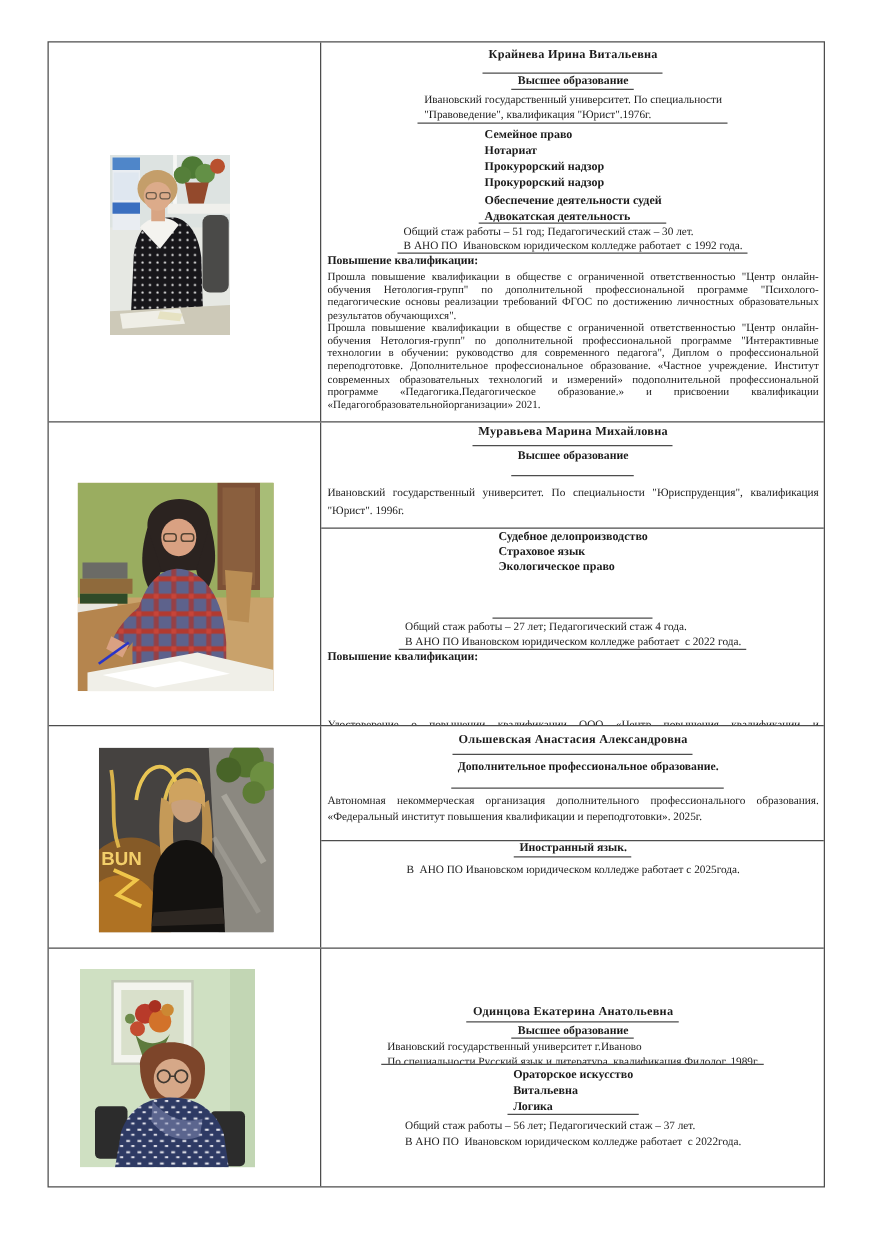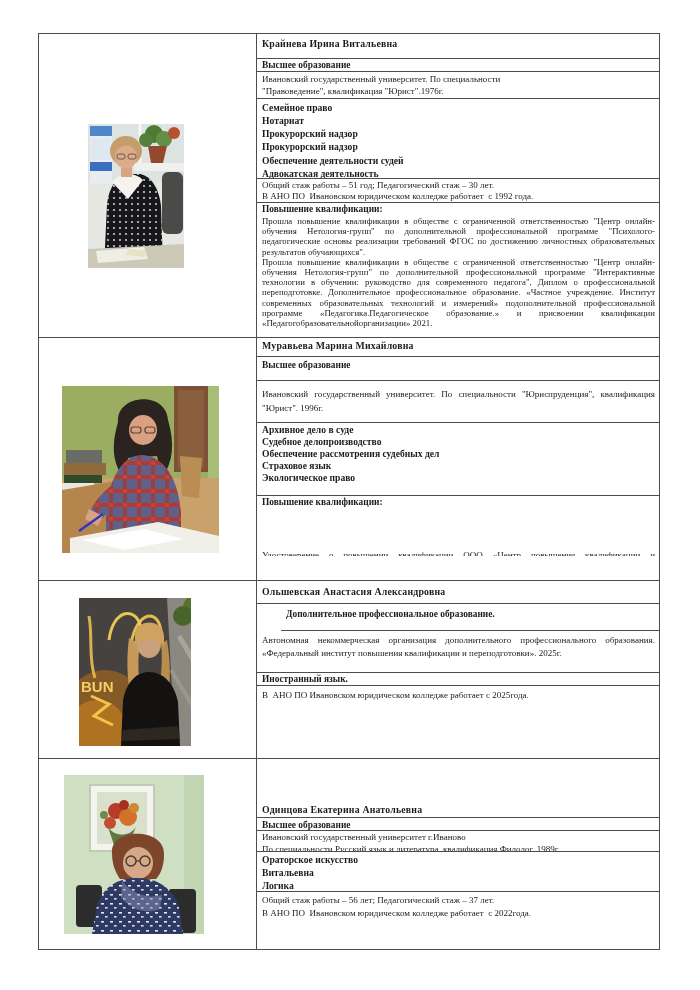--- a/index.html
+++ b/index.html
@@ -8,21 +8,21 @@
     font-family:"Liberation Serif","DejaVu Serif",serif;color:#1c1c1c;
     -webkit-font-smoothing:antialiased;
   }
   .staff-table{
     position:absolute;left:38px;top:33px;width:622px;box-sizing:border-box;
     border:1px solid #4d4d4d;background:#fff;
   }
   .person-row{display:flex;border-bottom:1px solid #4d4d4d;box-sizing:border-box;}
   .person-row:last-child{border-bottom:none;}
   .photo-cell{width:218px;flex:none;border-right:1px solid #4d4d4d;position:relative;box-sizing:border-box;}
-  .info-cell{flex:1;display:flex;flex-direction:column;min-width:0;}
+  .info-cell{flex:1;display:flex;flex-direction:column;min-width:0;align-items:center;}
   .sec{
     box-sizing:border-box;border-bottom:1px solid #4d4d4d;overflow:hidden;
     padding:1px 4px 0 5px;font-size:9px;line-height:11.5px;
   }
   .info-cell .sec:last-child{border-bottom:none;}
   .type-name{font-weight:bold;font-size:9.8px;padding-top:4px;letter-spacing:.2px;}
   .type-header{font-weight:bold;font-size:9.4px;padding-top:2px;}
   .type-subjects{font-weight:bold;font-size:9.6px;}
   .subj{white-space:nowrap;}
   .type-body .line{white-space:pre-wrap;}
@@ -60,21 +60,21 @@
   .person-3 .sec-1{height:16px;padding-top:2px;}
   .person-3 .sec-2{height:26px;line-height:11.8px;}
   .person-3 .sec-3{height:52px;line-height:13px;}
   .person-3 .sec-4{height:73px;line-height:12.8px;padding-top:2px;}
 
   
   .photo{position:absolute;overflow:hidden;}
   .photo svg{display:block;}
   .photo-0{left:49px;top:90px;width:96px;height:144px;}
   .photo-1{left:23px;top:48px;width:157px;height:167px;}
-  .photo-2{left:40px;top:17px;width:112px;height:148px;}
+  .photo-2{left:40px;top:17px;width:140px;height:148px;}
   .photo-3{left:25px;top:16px;width:140px;height:159px;}
 </style>
 </head>
 <body>
 
 <div class="staff-table">
     <div class="person-row person-0">
       <div class="photo-cell">
         <div class="photo photo-0">
           <svg viewBox="0 0 96 144" width="96" height="144" preserveAspectRatio="none">
@@ -173,25 +173,27 @@
  <path d="M8 152 L96 136 L157 150 L157 167 L8 167 Z" fill="#f0efe8"></path>
  <path d="M20 154 L82 143 L122 153 L62 164 Z" fill="#ffffff"></path>
 </svg>
         </div>
       </div>
       <div class="info-cell">
         <div class="sec sec-0 type-name">Муравьева Марина Михайловна</div>
         <div class="sec sec-1 type-header">Высшее образование</div>
         <div class="sec sec-2 type-body justify">Ивановский государственный университет. По специальности "Юриспруденция", квалификация "Юрист". 1996г.</div>
         <div class="sec sec-3 type-subjects">
-          <div class="subj">Архивное дело в суде</div>
           <div class="subj">Судебное делопроизводство</div>
-          <div class="subj">Обеспечение рассмотрения судебных дел</div>
           <div class="subj">Страховое язык</div>
           <div class="subj">Экологическое право</div>
+        </div>
+        <div class="sec sec-4 type-body">
+          <div class="line">Общий стаж работы – 27 лет; Педагогический стаж 4 года.</div>
+          <div class="line">В АНО ПО Ивановском юридическом колледже работает  с 2022 года.</div>
         </div>
         <div class="sec sec-5 type-qual">
           <div class="q-title">Повышение квалификации:</div>
           <p>Удостоверение о повышении квалификации ООО «Центр повышения квалификации и переподготовки «Луч знаний» по дополнительной профессиональной программе «Использование информационных технологий в развитии и обучении».</p>
         </div>
       </div>
     </div>
     <div class="person-row person-2">
       <div class="photo-cell">
         <div class="photo photo-2">

